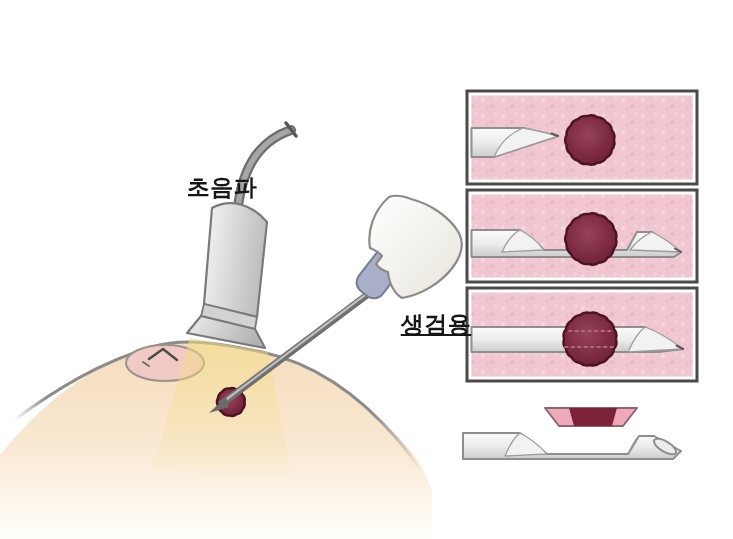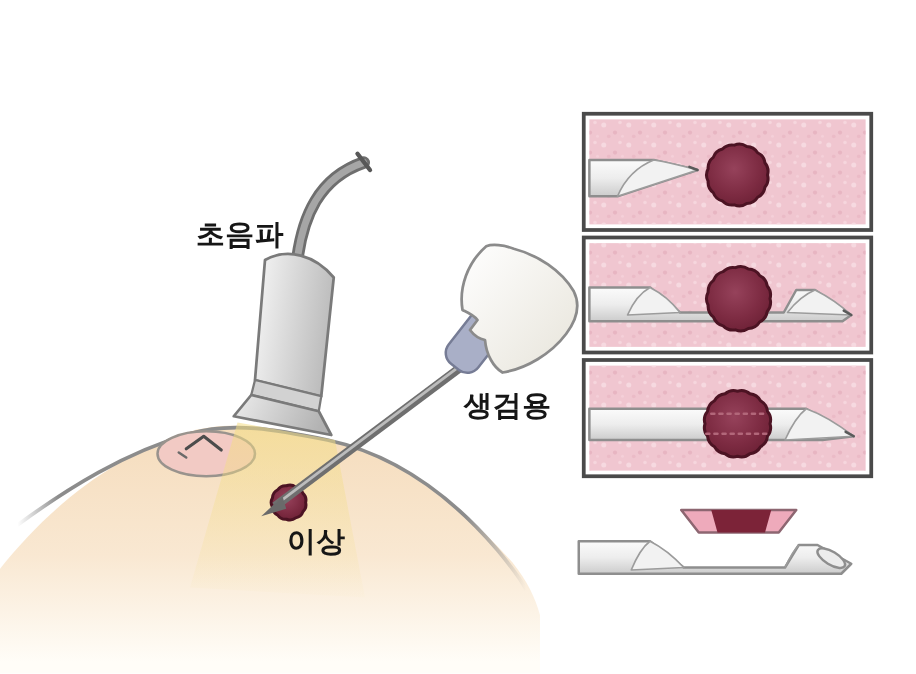--- a/index.html
+++ b/index.html
@@ -1,21 +1,21 @@
 <!DOCTYPE html>
 <html><head>
 <meta charset="utf-8">
 <style>
   html,body{margin:0;padding:0;background:#ffffff;}
   .canvas{position:relative;width:733px;height:539px;background:#ffffff;overflow:hidden;
           font-family:"Liberation Sans","DejaVu Sans",sans-serif;}
   .art{position:absolute;left:0;top:0;width:733px;height:539px;display:block;}
   .lbl{position:absolute;font-weight:700;font-size:23px;line-height:29px;color:#161616;
-       text-align:center;letter-spacing:.5px;white-space:nowrap;}
-  .lbl span{display:block;}
+       text-align:center;letter-spacing:.5px;white-space:nowrap;margin-left:30px;}
+  .lbl span{display:block;text-decoration:underline;}
   
   .frame{fill:#ffffff;stroke:#4a4a4a;stroke-width:3;}
   .pinkbg{fill:#f0c6d0;}
   .pinktex{fill:url(#speckle);}
   .needle{fill:url(#needleGrad);stroke:#8e8e8e;stroke-width:2;stroke-linejoin:round;}
   .bevel{fill:#f2f2f2;stroke:#9c9c9c;stroke-width:1.3;stroke-linejoin:round;}
   .mass{fill:url(#massGrad);stroke:#4c1323;stroke-width:2.4;stroke-linejoin:round;}
   .dots{stroke:#b2677a;stroke-width:2;stroke-dasharray:2.5 4;fill:none;stroke-linecap:round;}
   .tipline{stroke:#5a5a5a;stroke-width:2;stroke-linecap:round;}
 </style>
@@ -157,16 +157,15 @@
   </g>
 </svg>
 
   <div class="lbl" style="left:152px;top:173px;width:80px">초음파</div>
 
   <div class="lbl" style="left:360px;top:310px;width:92px">
     <span>생검용</span>
   </div>
 
   <div class="lbl" style="left:210px;top:419px;width:86px">
-    <span>이상</span>
   </div>
 
 </div>
 
 </body></html>

